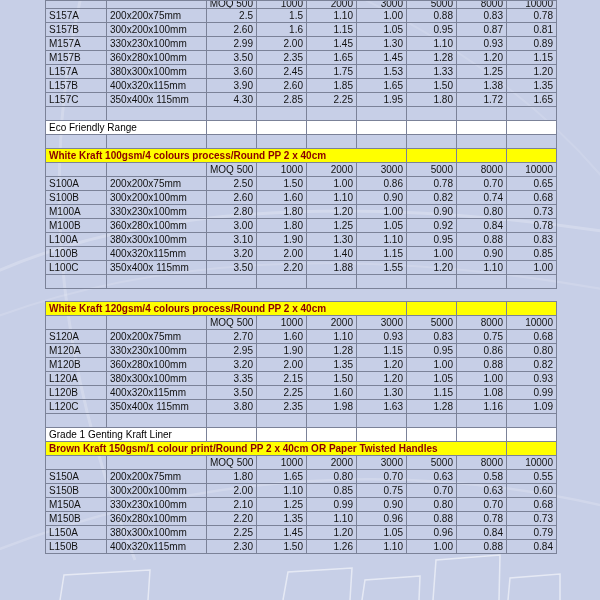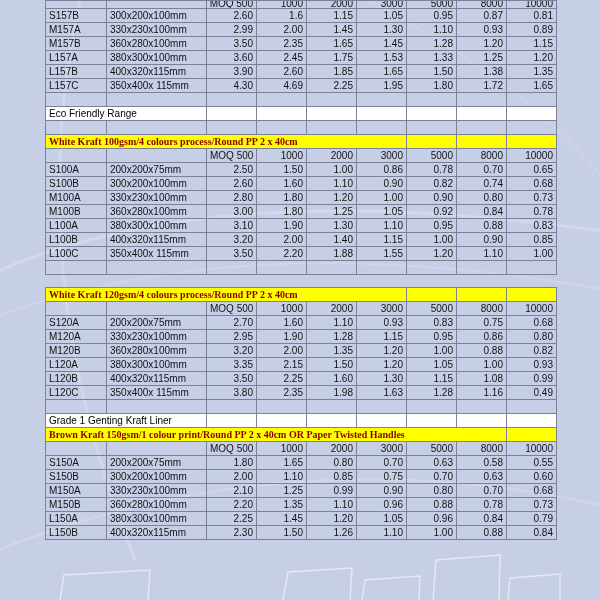--- a/index.html
+++ b/index.html
@@ -19,21 +19,21 @@
     font-size:10px;color:var(--txt);
   }
   td{
     border:1px solid var(--grid);
     height:13px;line-height:13px;
     padding:0 3px;white-space:nowrap;overflow:hidden;
     vertical-align:middle;
   }
   td.num{text-align:right;}
   td.code,td.size{text-align:left;}
-  tr.banner td{background:var(--yellow);color:var(--red);font-weight:bold;font-family:Liberation Serif, serif;}
+  tr.banner td{background:var(--yellow);color:var(--red);font-weight:bold;}
   tr.label td{background:var(--white);color:#000;font-weight:normal;}
   tr.gap td{border:none;height:12px;}
   tr.partial td{height:7px;line-height:normal;}
   tr.partial .clip{display:block;position:relative;height:7px;overflow:hidden;}
   tr.partial .clip span{position:absolute;right:0;bottom:-1px;line-height:10px;}
 </style>
 </head>
 <body>
 
 <div class="page">
@@ -99,20 +99,31 @@
               <span>8000</span>
             </span>
           </td>
           <td class="num">
             <span class="clip">
               <span>10000</span>
             </span>
           </td>
         </tr>
         <tr>
+          <td class="code">S157A</td>
+          <td class="size">200x200x75mm</td>
+          <td class="num">2.5</td>
+          <td class="num">1.5</td>
+          <td class="num">1.10</td>
+          <td class="num">1.00</td>
+          <td class="num">0.88</td>
+          <td class="num">0.83</td>
+          <td class="num">0.78</td>
+        </tr>
+        <tr>
           <td class="code">S157B</td>
           <td class="size">300x200x100mm</td>
           <td class="num">2.60</td>
           <td class="num">1.6</td>
           <td class="num">1.15</td>
           <td class="num">1.05</td>
           <td class="num">0.95</td>
           <td class="num">0.87</td>
           <td class="num">0.81</td>
         </tr>
@@ -157,21 +168,21 @@
           <td class="num">1.85</td>
           <td class="num">1.65</td>
           <td class="num">1.50</td>
           <td class="num">1.38</td>
           <td class="num">1.35</td>
         </tr>
         <tr>
           <td class="code">L157C</td>
           <td class="size">350x400x 115mm</td>
           <td class="num">4.30</td>
-          <td class="num">4.69</td>
+          <td class="num">2.85</td>
           <td class="num">2.25</td>
           <td class="num">1.95</td>
           <td class="num">1.80</td>
           <td class="num">1.72</td>
           <td class="num">1.65</td>
         </tr>
         <tr>
           <td></td>
           <td></td>
           <td></td>
@@ -385,21 +396,21 @@
         </tr>
         <tr>
           <td class="code">L120C</td>
           <td class="size">350x400x 115mm</td>
           <td class="num">3.80</td>
           <td class="num">2.35</td>
           <td class="num">1.98</td>
           <td class="num">1.63</td>
           <td class="num">1.28</td>
           <td class="num">1.16</td>
-          <td class="num">0.49</td>
+          <td class="num">1.09</td>
         </tr>
         <tr>
           <td></td>
           <td></td>
           <td></td>
           <td></td>
           <td></td>
           <td></td>
           <td></td>
           <td></td>

